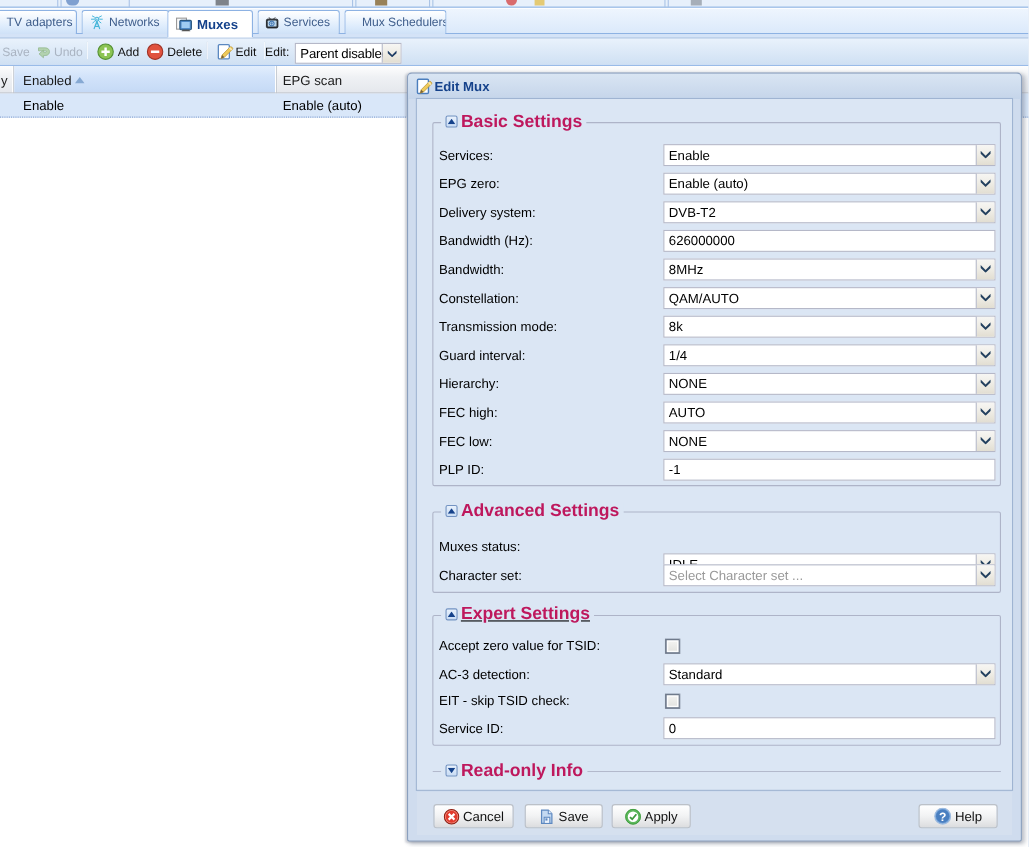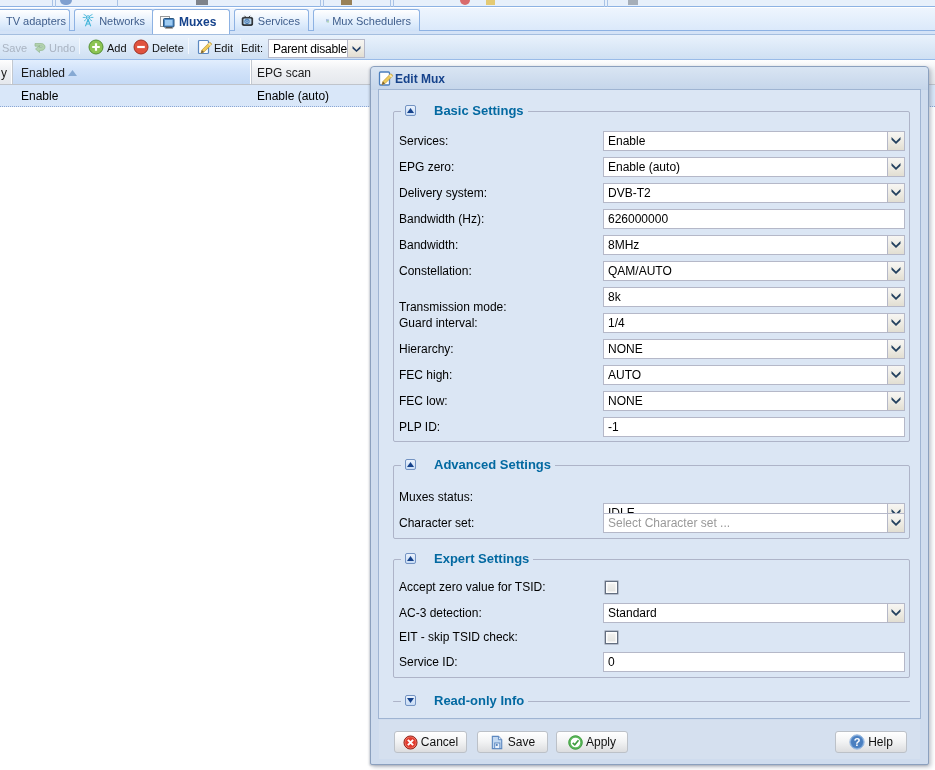--- a/index.html
+++ b/index.html
@@ -36,21 +36,21 @@
 
 
 #win { left:370px; top:66px; width:559px; height:699px; background:#cfdcee; border:1px solid #8ba0be; border-radius:4px 4px 2px 2px; box-shadow:2px 2px 4px rgba(95,105,125,.4), -1px 1px 2px rgba(95,105,125,.28); }
 #winhdr { position:absolute; left:0; top:0; width:100%; height:23px; background:linear-gradient(#d9e5f3,#c5d5ea); border-radius:4px 4px 0 0; }
 #wintitle { position:absolute; left:24px; top:5px; font-weight:bold; color:#15428b; font-size:12px; }
 #winpanel { position:absolute; left:7px; top:22px; width:543px; height:630px; background:#dbe6f4; border:1px solid #9fb4d2; }
 
 
 .fs { position:absolute; left:22px; width:517px; border:1px solid #aeb4c8; border-radius:2px; }
 .legend { position:absolute; left:30px; height:15px; background:#dbe6f4; padding:0 4px; display:flex; align-items:center; z-index:2; }
-.legend b { color:#0369a1; font-size:13px; margin-left:18px; }
+.legend b { color:#be185d; font-size:16px; margin-left:3px; }
 .toggle { width:11px; height:11px; border:1px solid #7393c2; border-radius:2px; background:linear-gradient(#e8f1fc,#c8dcf5); display:flex; align-items:center; justify-content:center; }
 
 
 .flabel { position:absolute; left:28px; color:#000; font-size:12px; }
 .field { position:absolute; left:232px; width:302px; height:20px; background:#fff; border:1px solid #b5b8c8; font-size:12px; color:#000; line-height:18px; padding-left:4px; }
 .field .trig { position:absolute; right:0; top:0; width:17px; height:18px; background:linear-gradient(#f7f6f3,#efede6 45%,#e2ded2); border-left:1px solid #b5b8c8; display:flex; align-items:center; justify-content:center; }
 .ph { color:#999; }
 .cb { position:absolute; left:234px; width:13px; height:13px; background:linear-gradient(#f4f4f2,#e2e2df); border:1px solid #646f80; box-shadow:inset 0 0 0 1.5px #fdfdfd, 0 0 0 0.5px #8a93a3; }
 
 
@@ -95,21 +95,21 @@
       <rect x="6" y="6" width="7.5" height="5.5" fill="#9fccf2"></rect>
       <path d="M7 13 L13 13 L14 14.5 L6 14.5 Z" fill="#555"></path>
     </svg>Muxes</div>
 <div class="tab" style="left:234px;width:75px;padding-left:6px;"><svg width="16" height="16" viewBox="0 0 16 16">
       <path d="M6 3.5 L4.5 1.5 M9.5 3.5 L11.5 1.5" stroke="#333" stroke-width="1.1" fill="none"></path>
       <rect x="1.5" y="3.5" width="13" height="10" rx="1.5" fill="#2f353b" stroke="#17191c"></rect>
       <rect x="3" y="5" width="10" height="7" rx="1" fill="#b8d4ea"></rect>
       <circle cx="7.5" cy="8.5" r="2.8" fill="none" stroke="#3a6fae" stroke-width="1.1"></circle>
       <path d="M5 7.5 Q7.5 9.5 10 7.5 M7.5 5.7 V11.3" stroke="#3a6fae" stroke-width="0.8" fill="none"></path>
     </svg>Services</div>
-<div class="tab" style="left:313px;width:107px;padding-left:12px;"><svg style="margin-right:3px" width="16" height="16" viewBox="0 0 16 16">
+<div class="tab" style="left:313px;width:93px;padding-left:12px;"><svg style="margin-right:3px" width="16" height="16" viewBox="0 0 16 16">
       <rect x="1.5" y="1.5" width="11.5" height="11.5" fill="#fff" stroke="#5577a8"></rect>
       <rect x="2" y="2" width="10.5" height="3" fill="#3366bb"></rect>
       <path d="M3.5 3.5 H5 M6 3.5 H7.5 M8.5 3.5 H10 M11 3.5 H12" stroke="#fff" stroke-width="1"></path>
       <g fill="#7799cc">
         <rect x="3" y="6" width="1.8" height="1.8"></rect>
         <rect x="6" y="6" width="1.8" height="1.8"></rect>
         <rect x="9" y="6" width="1.8" height="1.8"></rect>
         <rect x="3" y="9" width="1.8" height="1.8"></rect>
         <rect x="6" y="9" width="1.8" height="1.8"></rect>
       </g>
@@ -196,21 +196,21 @@
       <b>Basic Settings</b>
     </div>
   <div class="legend" style="top:390px;">
       <div class="toggle">
         <svg width="7" height="5" viewBox="0 0 7 5">
           <path d="M3.5 0 L7 5 H0 Z" fill="#15428b"></path>
         </svg>
       </div>
       <b>Advanced Settings</b>
     </div>
-  <div class="legend" style="top:484px;">
+  <div class="legend" style="top:484px;text-decoration:underline;">
       <div class="toggle">
         <svg width="7" height="5" viewBox="0 0 7 5">
           <path d="M3.5 0 L7 5 H0 Z" fill="#15428b"></path>
         </svg>
       </div>
       <b>Expert Settings</b>
     </div>
   <div class="legend" style="top:626px;">
       <div class="toggle">
         <svg width="7" height="5" viewBox="0 0 7 5">
@@ -246,21 +246,21 @@
           <svg style="margin-bottom:2px" width="10" height="7" viewBox="0 0 10 7">
             <path d="M0.5 0 L5 4.5 L9.5 0 L9.5 2.7 L5 7 L0.5 2.7 Z" fill="#24415f"></path>
           </svg>
         </div></div>
   <div class="flabel" style="top:197px">Constellation:</div>
   <div class="field" style="top:194px">QAM/AUTO<div class="trig">
           <svg style="margin-bottom:2px" width="10" height="7" viewBox="0 0 10 7">
             <path d="M0.5 0 L5 4.5 L9.5 0 L9.5 2.7 L5 7 L0.5 2.7 Z" fill="#24415f"></path>
           </svg>
         </div></div>
-  <div class="flabel" style="top:233px">Transmission mode:</div>
+  <div class="flabel" style="top:223px">Transmission mode:</div>
   <div class="field" style="top:220px">8k<div class="trig">
           <svg style="margin-bottom:2px" width="10" height="7" viewBox="0 0 10 7">
             <path d="M0.5 0 L5 4.5 L9.5 0 L9.5 2.7 L5 7 L0.5 2.7 Z" fill="#24415f"></path>
           </svg>
         </div></div>
   <div class="flabel" style="top:249px">Guard interval:</div>
   <div class="field" style="top:246px">1/4<div class="trig">
           <svg style="margin-bottom:2px" width="10" height="7" viewBox="0 0 10 7">
             <path d="M0.5 0 L5 4.5 L9.5 0 L9.5 2.7 L5 7 L0.5 2.7 Z" fill="#24415f"></path>
           </svg>

